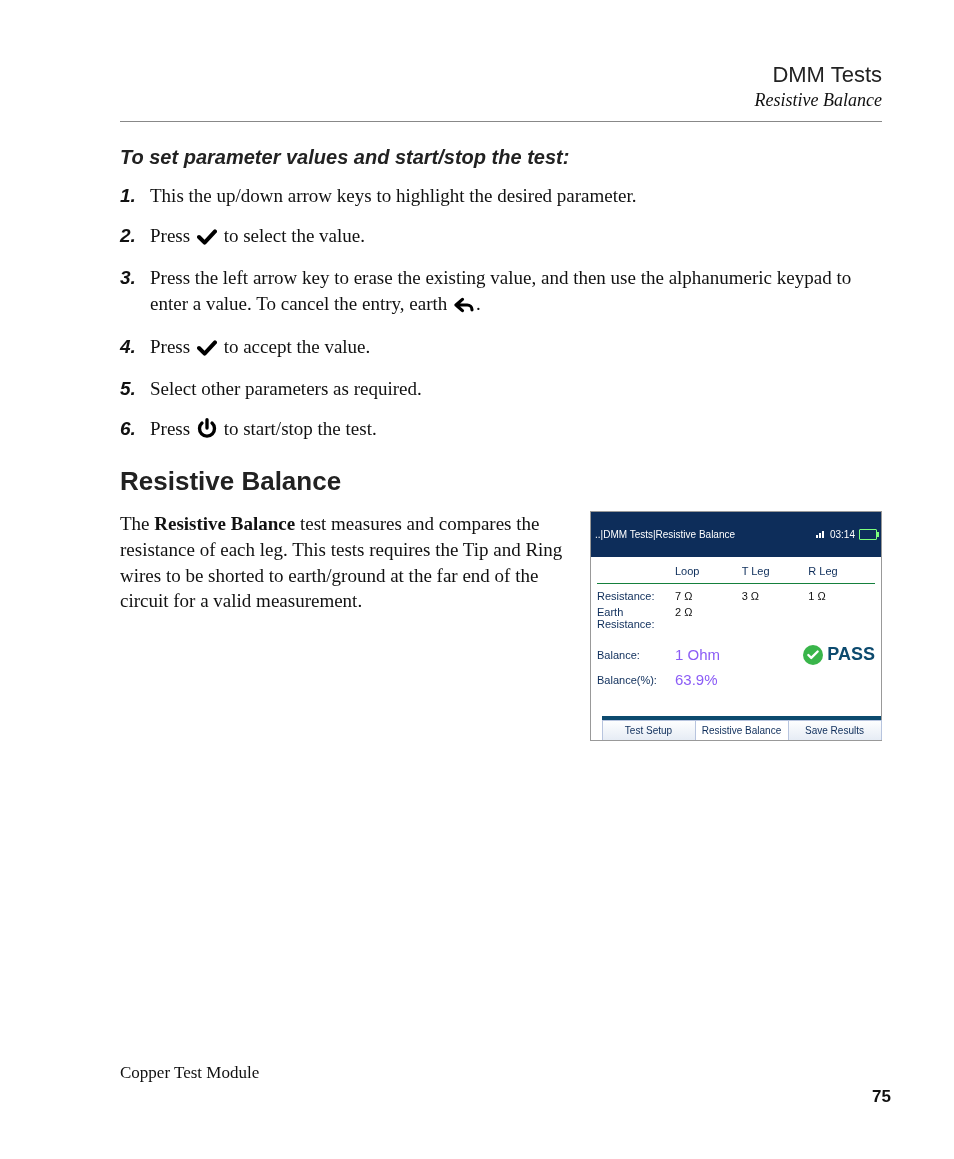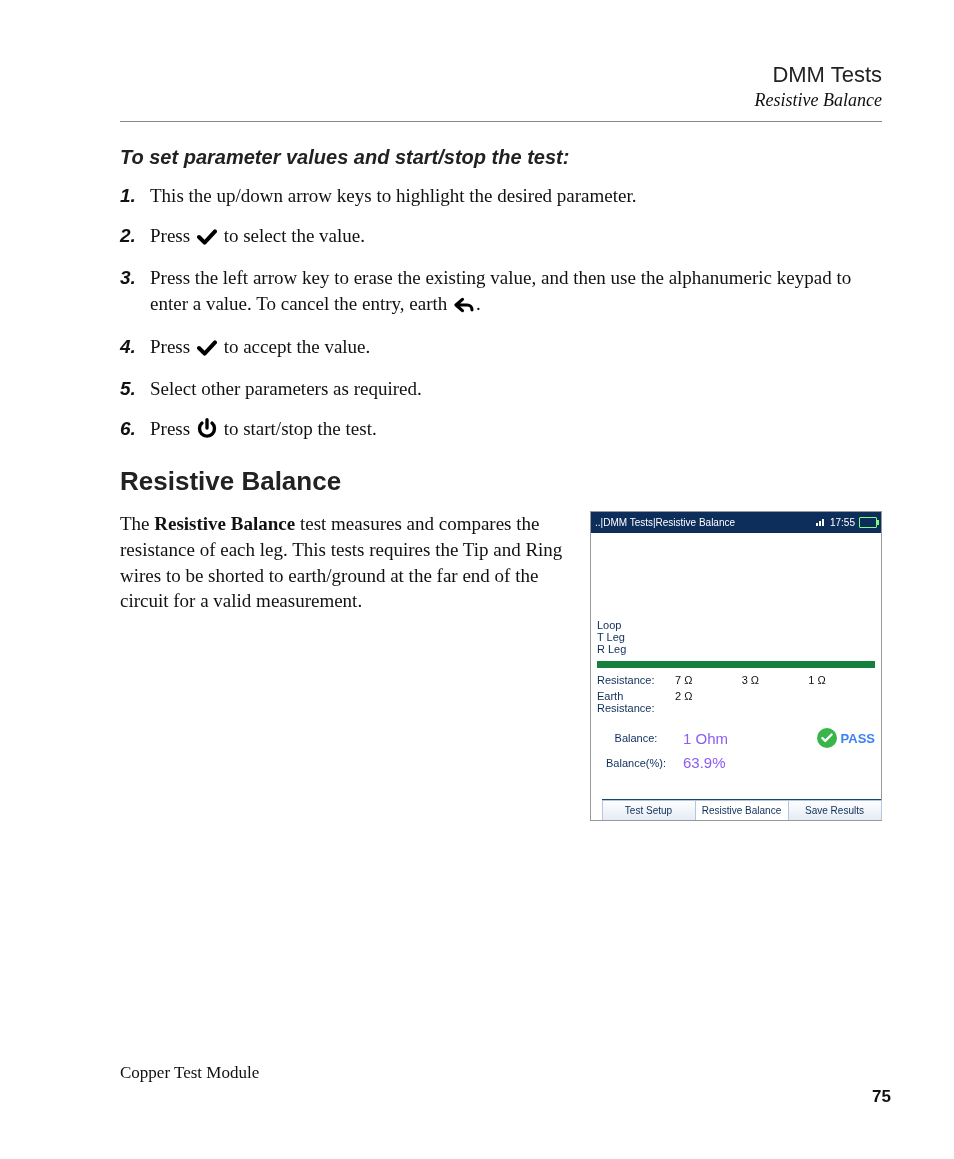--- a/index.html
+++ b/index.html
@@ -98,60 +98,60 @@
     font-family: Tahoma, Verdana, sans-serif;
     font-size:11px;
     background:#fff;
   }
   .dev-top {
     background:#0d2d5a;
     color:#fff;
     display:flex;
     justify-content:space-between;
     align-items:center;
-    padding:5px 4px;
+    padding:17px 4px;
     font-size:10px;
     text-align:right;
   }
   .dev-top-right {
     display:flex;
     align-items:center;
     gap:4px;
   }
   .batt {
     width:16px;height:9px;border:1px solid #7dff7d;border-radius:1px;position:relative;
   }
   .batt:after{content:"";position:absolute;right:-3px;top:2px;width:2px;height:5px;background:#7dff7d;}
   .batt-fill{background:#56d856;width:100%;height:100%;}
   .dev-grid {
     padding: 6px 6px 2px 6px;
   }
   .dev-row { display:flex; padding:2px 0;}
-  .dev-row.hdr { color:#0d2d5a; padding-bottom:6px; border-bottom:7px solid #15803d; margin-bottom:4px;flex-direction:column;}
+  .dev-row.hdr { color:#0d2d5a; padding-bottom:6px; border-bottom:1px solid #15803d; margin-bottom:4px;}
   .c-lbl { flex:0 0 78px; color:#0d2d5a;}
   .c1,.c2,.c3 { flex:1; }
   .dev-big { font-size:15px; color:#8b5cf6; font-weight:400;}
-  .pass-row { display:flex; align-items:center; padding:10px 6px 4px 6px; gap:8px;text-align:center;}
+  .pass-row { display:flex; align-items:center; padding:10px 6px 4px 6px; }
   .pass-badge {
     margin-left:auto;
     display:flex;
     align-items:center;
     gap:4px;
-    color:#3b82f6;
+    color:#0c4a6e;
     font-weight:700;
-    font-size:13px;
+    font-size:18px;
   }
   .check-circle{
     width:20px;height:20px;border-radius:50%;
     background:#39b54a;display:flex;align-items:center;justify-content:center;
   }
   .check-circle svg{display:block;}
   .dev-tabs {
     display:flex;
-    border-top:1px solid #0c4a6e;
+    border-top:4px solid #0c4a6e;
     background:#4c1d95;
     margin-left:11px;
   }
   .dev-tab {
     flex:1;
     text-align:center;
     font-size:10px;
     color:#0d2d5a;
     padding:4px 2px;
     border:1px solid #b7c4de;
@@ -234,21 +234,21 @@
       <div class="dev-top">
         <span>..|DMM Tests|Resistive Balance</span>
         <span class="dev-top-right">
           <span>
             <svg width="10" height="9" viewBox="0 0 10 9">
                 <rect x="0" y="6" width="2" height="3" fill="#fff"></rect>
                 <rect x="3" y="4" width="2" height="5" fill="#fff"></rect>
                 <rect x="6" y="2" width="2" height="7" fill="#fff"></rect>
               </svg>
           </span>
-          <span>17:55</span>
+          <span>03:14</span>
           <span class="batt"><span class="batt-fill"></span></span>
         </span>
       </div>
       <div class="dev-grid">
         <div class="dev-row hdr">
           <div class="c-lbl"></div>
           <div class="c1">Loop</div>
           <div class="c2">T Leg</div>
           <div class="c3">R Leg</div>
         </div>

